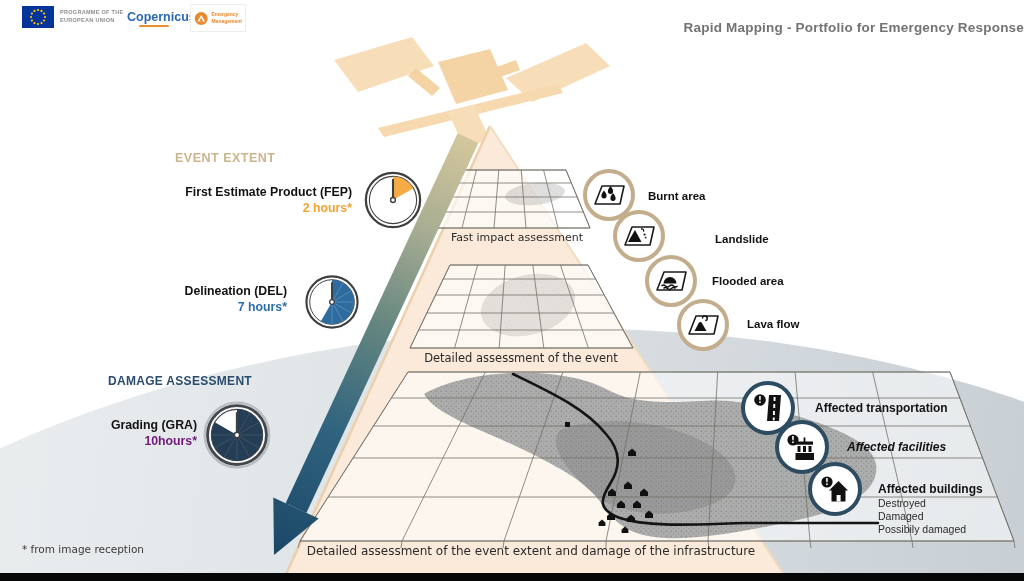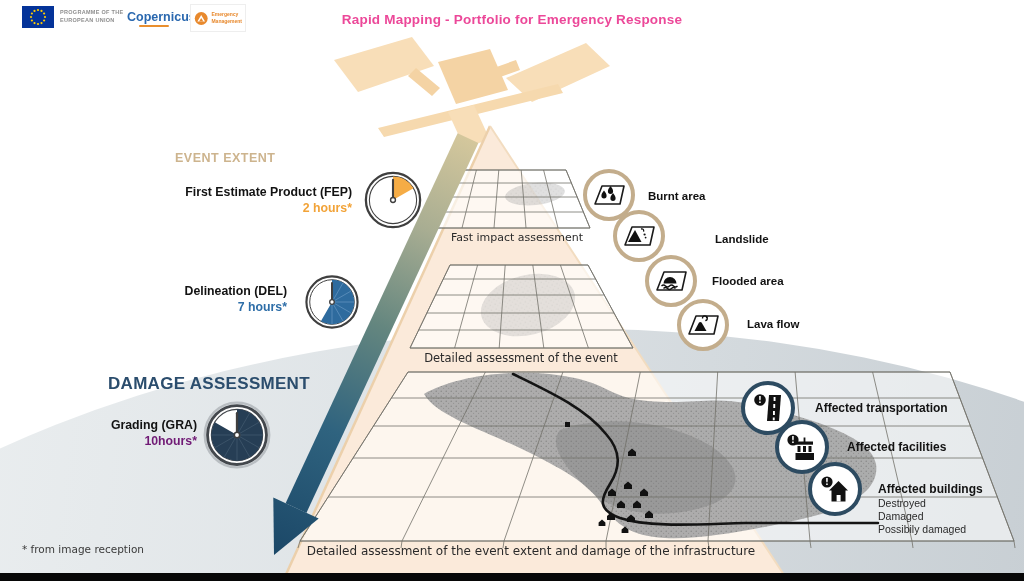--- a/index.html
+++ b/index.html
@@ -14,25 +14,25 @@
 
   
   .eu-flag{left:22px;top:6px;width:32px;height:22px;}
   .eu-text{left:60px;top:8px;font-size:5.5px;font-weight:bold;color:#8e8e8e;line-height:8px;letter-spacing:.3px;}
   .cop-logo{left:127px;top:10px;font-size:12.5px;font-weight:bold;color:#2a68af;}
   .cop-underline{left:139px;top:25px;width:30px;height:2px;background:#e98f2e;border-radius:2px;}
   .em-box{left:190px;top:4px;width:56px;height:28px;background:#ffffff;border:1px solid #eeeeee;
           display:flex;align-items:center;gap:3px;padding:0 3px;box-sizing:border-box;}
   .em-text{font-size:5px;font-weight:bold;color:#e8892d;line-height:7px;}
 
-  .title{left:0;right:0;top:12px;text-align:center;font-size:13.5px;font-weight:bold;color:#ec4899;letter-spacing:.2px;}
+  .title{left:0;right:0;top:20px;text-align:right;font-size:13.5px;font-weight:bold;color:#737373;letter-spacing:.2px;}
 
   
   .h-event{left:175px;top:145px;font-size:12.5px;font-weight:bold;color:#cdb48e;letter-spacing:.5px;margin-top:6px;}
-  .h-damage{left:108px;top:374px;font-size:17px;font-weight:bold;color:#2b4d6d;letter-spacing:.3px;}
+  .h-damage{left:108px;top:374px;font-size:12px;font-weight:bold;color:#2b4d6d;letter-spacing:.3px;}
   .prod{position:absolute;text-align:right;line-height:16px;}
   .prod .pname{font-size:12.3px;font-weight:bold;color:#121212;}
   .prod .ptime{font-size:12.3px;font-weight:bold;}
   .fep{right:672px;top:184px;}
   .del{right:737px;top:283px;}
   .gra{right:827px;top:417px;}
 
   .clock{position:absolute;}
   .clock-fep{left:358px;top:165px;width:70px;height:70px;}
   .clock-del{left:299px;top:269px;width:66px;height:66px;}
@@ -316,21 +316,21 @@
     <svg width="36" height="36" viewBox="0 0 36 36">
       <path d="M12,19.5 L21.5,10 L31,19.5 Z" fill="#111111"></path>
       <rect x="14.5" y="18.5" width="14" height="12" fill="#111111"></rect>
       <rect x="19.6" y="24" width="4" height="6.5" fill="#ffffff"></rect>
       <circle cx="10" cy="11" r="5.6" fill="#111111"></circle>
       <text x="10" y="14.1" text-anchor="middle" font-size="8.5" font-weight="bold" fill="#ffffff">!</text>
     </svg>
   </div>
 
   <div class="lab2" style="left:815px;top:401px;">Affected transportation</div>
-  <div class="lab2" style="left:847px;top:440px;">Affected facilities</div>
+  <div class="lab2" style="left:847px;top:440px;font-style:italic;">Affected facilities</div>
   <div class="lab2" style="left:878px;top:482px;">Affected buildings</div>
   <div class="sub" style="left:878px;top:497px;">
     <div>Destroyed</div>
     <div>Damaged</div>
     <div>Possibily damaged</div>
   </div>
 
   <div class="abs footnote">* from image reception</div>
   <div class="abs bottom-bar"></div>
 

